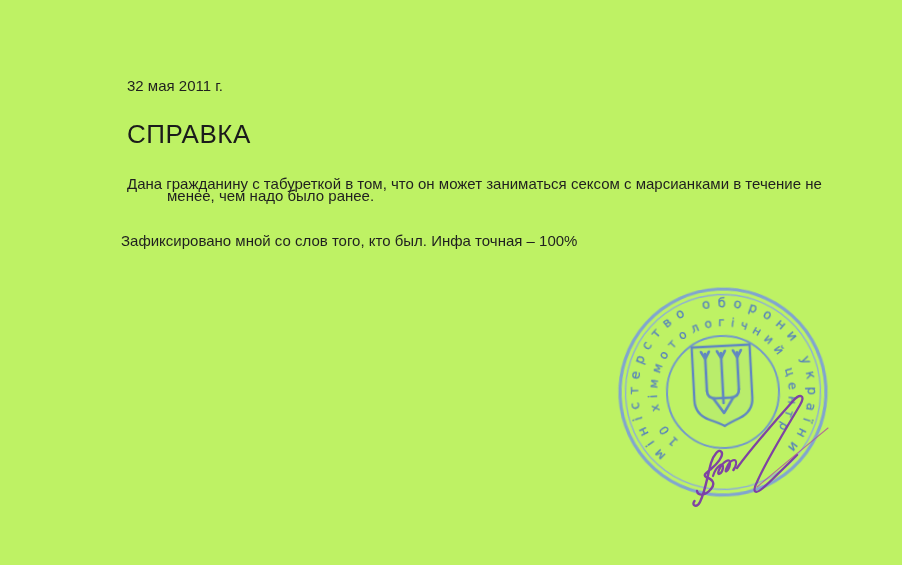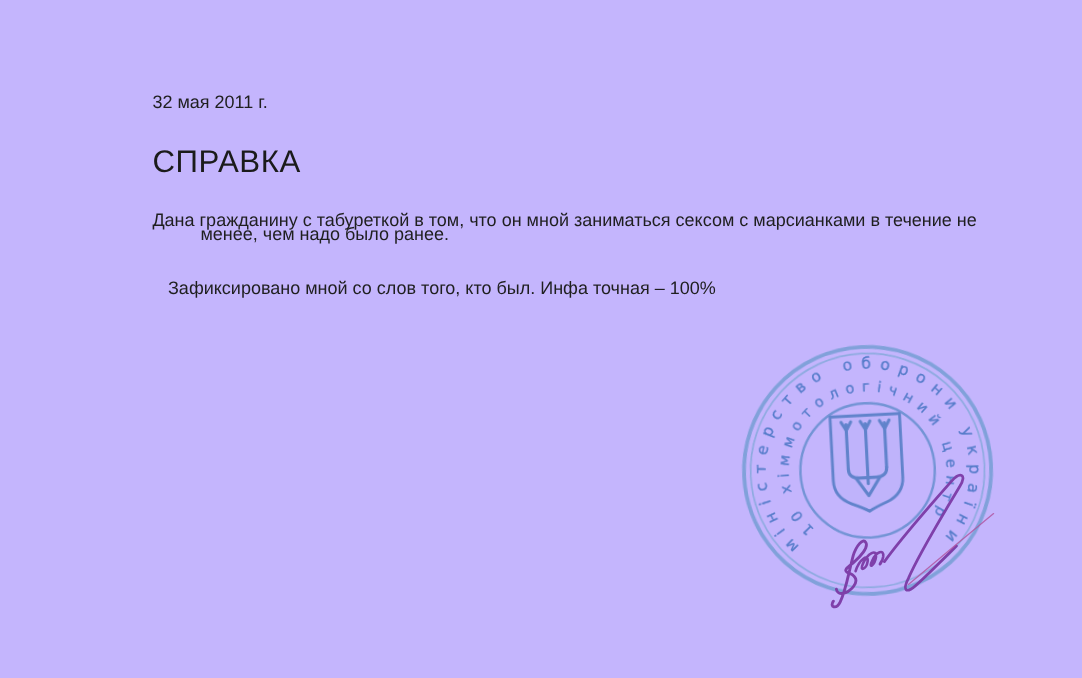--- a/index.html
+++ b/index.html
@@ -1,51 +1,51 @@
 <!DOCTYPE html>
 <html><head>
 <meta charset="utf-8">
 <style>
   html,body{margin:0;padding:0;background:#ffffff;}
   .page{
     position:relative;
     width:902px;height:565px;
-    background:#c4b5fd;
+    background:#bef264;
     overflow:hidden;
     font-family:"Liberation Sans","DejaVu Sans",sans-serif;
     color:#1f1f1f;
   }
   .txt{position:absolute;white-space:nowrap;font-size:15px;line-height:1;color:#1f1f1f;}
   .date{left:127px;top:78px;}
   .title{
     left:127px;top:121px;width:719px;
     font-size:26px;letter-spacing:0.5px;
     color:#1b1b1b;
   }
   .l1{left:127px;top:176px;}
   .l2{left:127px;top:188px;margin-left:40px;}
-  .l3{left:140px;top:233px;}
+  .l3{left:121px;top:233px;}
   .overlay{position:absolute;left:0;top:0;width:902px;height:565px;pointer-events:none;}
   .ring-text{
     font-family:"DejaVu Sans",sans-serif;
     fill:#4c77c5;stroke:#4c77c5;stroke-width:0.25;
   }
   .ring-outer{font-size:13px;}
   .ring-inner{font-size:12px;}
 </style>
 </head>
 <body>
 
 <div class="page">
 
   <div class="txt date">32 мая 2011 г.</div>
 
   <div class="txt title">СПРАВКА</div>
 
-  <div class="txt l1">Дана гражданину с табуреткой в том, что он мной заниматься сексом с марсианками в течение не</div>
+  <div class="txt l1">Дана гражданину с табуреткой в том, что он может заниматься сексом с марсианками в течение не</div>
   <div class="txt l2">менее, чем надо было ранее.</div>
   <div class="txt l3">Зафиксировано мной со слов того, кто был. Инфа точная – 100%</div>
 
   <svg class="overlay" viewBox="0 0 902 565">
     <defs>
       <filter id="inkblur" x="-10%" y="-10%" width="120%" height="120%">
         <feGaussianBlur stdDeviation="0.45"></feGaussianBlur>
       </filter>
       <path id="arcOuter" d="M 662.9,452.1 A 85,85 0 1 1 783.1,452.1" fill="none"></path>
       <path id="arcInner" d="M 676.3,438.7 A 66,66 0 1 1 769.7,438.7" fill="none"></path>

